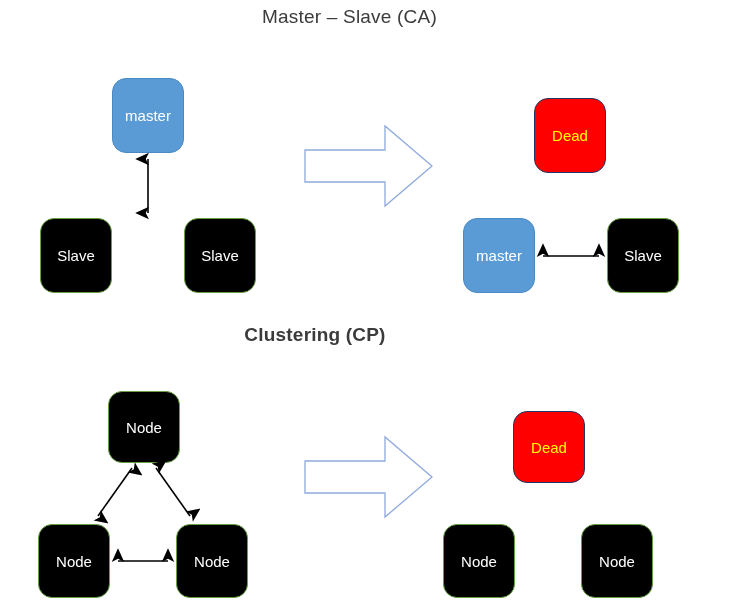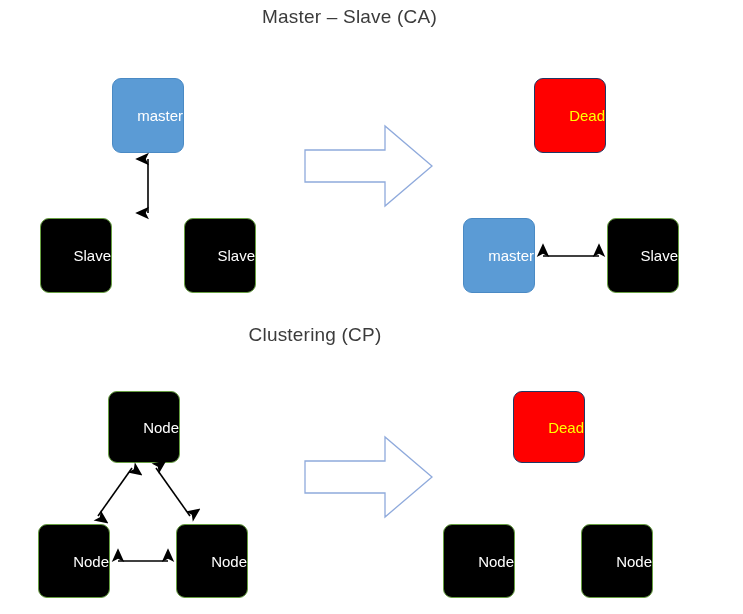--- a/index.html
+++ b/index.html
@@ -33,44 +33,46 @@
   }
   #title-ca {
     left: 0;
     top: 6px;
     width: 699px;
   }
   #title-cp {
     left: 0;
     top: 324px;
     width: 630px;
+    font-weight: bold;
   }
   .node-box {
     position: absolute;
     display: flex;
     align-items: center;
-    justify-content: flex-end;
-    border-radius: 9px;
+    justify-content: center;
+    border-radius: 14px;
     font-size: 15px;
     color: #ffffff;
     box-sizing: border-box;
     line-height: 1;
   }
   .node-box.blue {
     background: #5B9BD5;
     border: 1px solid #4a8ac4;
   }
   .node-box.green {
     background: #000000;
     border: 1px solid #679f41;
   }
   .node-box.red {
     background: #FF0000;
     border: 1px solid #1f3864;
     color: #FFFF00;
+    margin-top: 20px;
   }
   .arrow-svg {
     position: absolute;
     overflow: visible;
   }
   .block-arrow {
     position: absolute;
   }
 </style>
 </head>

